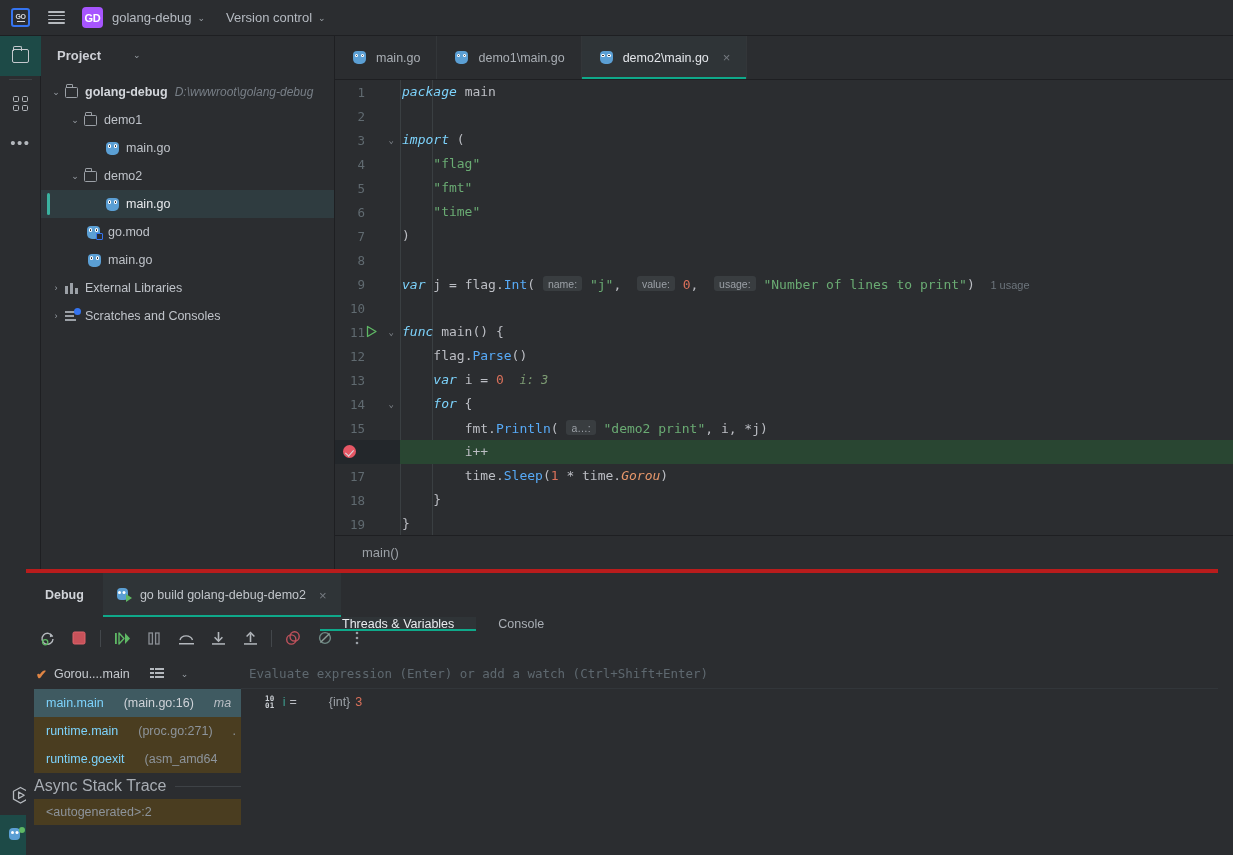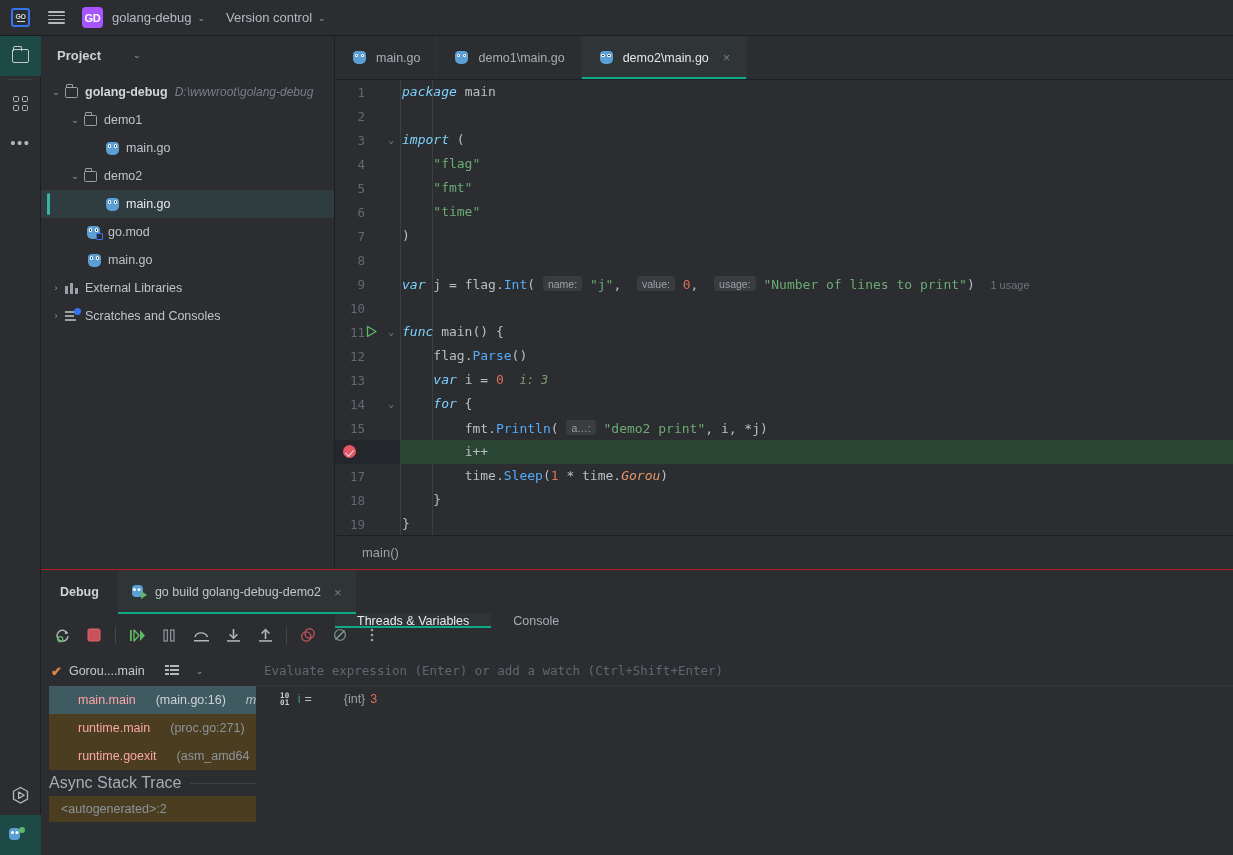--- a/index.html
+++ b/index.html
@@ -131,21 +131,21 @@
   .inline-val { color:#7d9c73; font-style:italic; font-size:12px;}
   .usage { color:#6d757c; font-size:11px; font-family:"Liberation Sans", sans-serif;}
 
   .breadcrumb {
     position:absolute; left:0; bottom:0; width:898px; height:34px;
     border-top:1px solid #1e1f22; display:flex; align-items:center; padding-left:27px;
     color:#9ba0a6; font-size:13px; background:#2b2d30;
   }
 
   
-  .debug { position:absolute; left:41px; top:569px; width:1192px; height:286px; background:#2b2d30; border-top:1px solid #b91c1c;}
+  .debug { position:absolute; left:26px; top:569px; width:1192px; height:286px; background:#2b2d30; border-top:4px solid #b91c1c;}
   .dbg-tabs { height:44px; display:flex; align-items:stretch; }
   .dbg-title { display:flex; align-items:center; padding:0 19px; font-size:12.5px; font-weight:bold; color:#d0d3d8;}
   .dbg-tab { display:flex; align-items:center; padding:0 14px; background:#2f3437; position:relative; font-size:12.5px; color:#c2c6cb; cursor:pointer;}
   .dbg-tab:after{content:"";position:absolute;left:0;bottom:0;width:100%;height:2px;background:#0fa98a;}
   .dbg-tab .x { margin-left:13px; color:#767b81; font-size:13px; }
   .runico { width:15px;height:14px;margin-right:8px;position:relative;}
   .runico .body{position:absolute;left:0;top:0;width:11px;height:12px;border-radius:4px 4px 4px 4px;background:#5b9fd4;}
   .runico .body:before{content:"";position:absolute;left:1.5px;top:2.5px;width:3px;height:3px;border-radius:50%;background:#fff;box-shadow:4.5px 0 0 #fff;}
   .runico .dot{position:absolute;right:-1px;top:-1px;width:6px;height:6px;border-radius:50%;background:#5fb865;}
   .runico .tri{position:absolute;right:0px;bottom:0px;width:0;height:0;border-left:6px solid #5fb865;border-top:4px solid transparent;border-bottom:4px solid transparent;}
@@ -172,21 +172,21 @@
 
   .watch-row {
     position:absolute; left:215px; top:86px; width:977px; height:30px;
     display:flex; align-items:center; padding-left:8px;
     font-family:"DejaVu Sans Mono", monospace; font-size:12.5px; color:#5e686f;
     border-bottom:1px solid #32363a;
   }
   .frames { position:absolute; left:8px; top:116px; width:207px; }
   .frow { height:28px; display:flex; align-items:center; padding-left:12px; font-size:12.5px; white-space:nowrap; overflow:hidden; background:#4a3d20; cursor:pointer;}
   .frow.sel { background:#3f5a61; }
-  .fname { color:#fca5a5;margin-left:17px; }
+  .fname { color:#7dd3fc; }
   .fsrc { color:#8d949b; margin-left:20px; }
   .fsrc.i { font-style:italic; color:#b9bec4;}
   .async-hdr { position:absolute; left:0; top:200px; width:215px; height:26px; display:flex; align-items:center;}
   .async-hdr .t { font-size:16px; color:#a8adb3; margin-left:8px;}
   .async-hdr .rule { flex:1; height:1px; background:#3e4246; margin-left:8px;}
   .async-row { position:absolute; left:8px; top:226px; width:207px; height:26px; display:flex; align-items:center; padding-left:12px; background:#4a3d20; font-size:12.5px; color:#8d949b;}
 
   .vars { position:absolute; left:230px; top:116px; width:962px; }
   .vrow { height:26px; display:flex; align-items:center; padding-left:9px; font-size:12.5px; cursor:pointer;}
   .binico { font-family:"DejaVu Sans Mono", monospace; font-size:7.5px; line-height:7.5px; color:#cdd1d6; margin-right:8px; letter-spacing:0.3px; font-weight:bold;}

